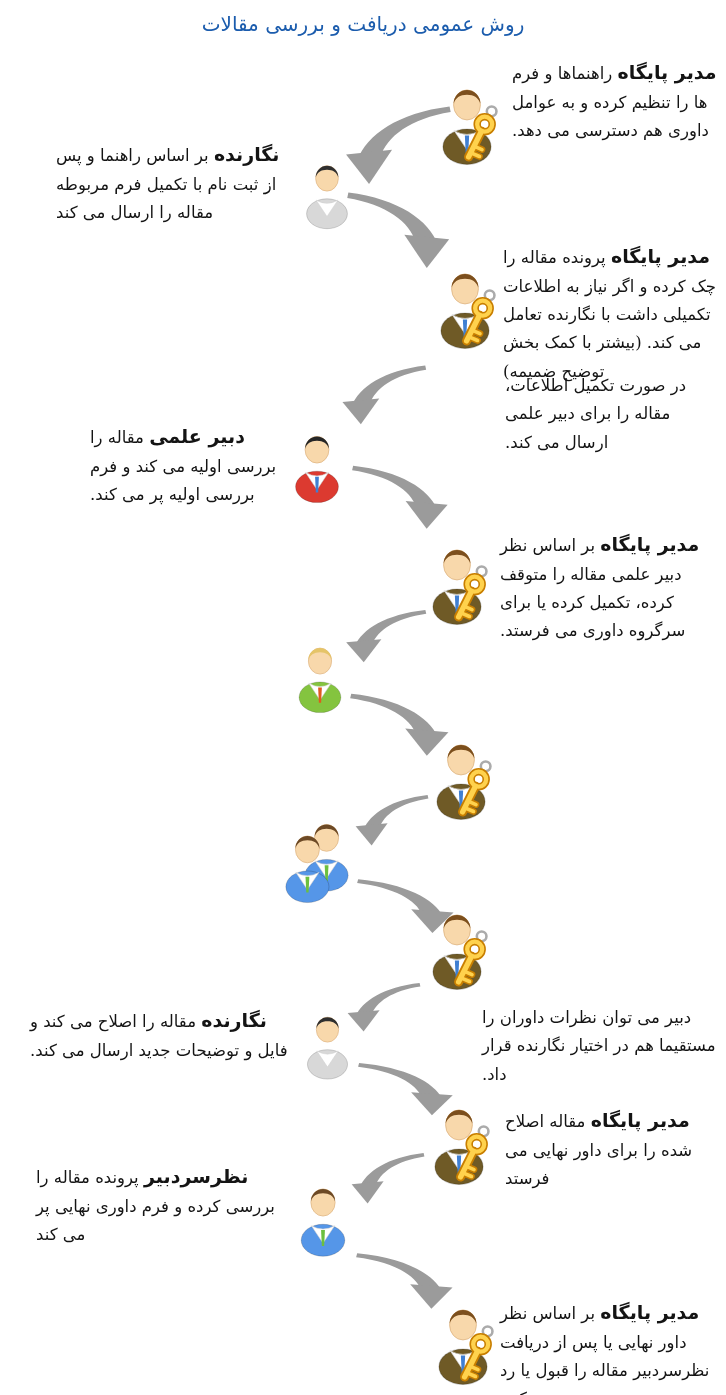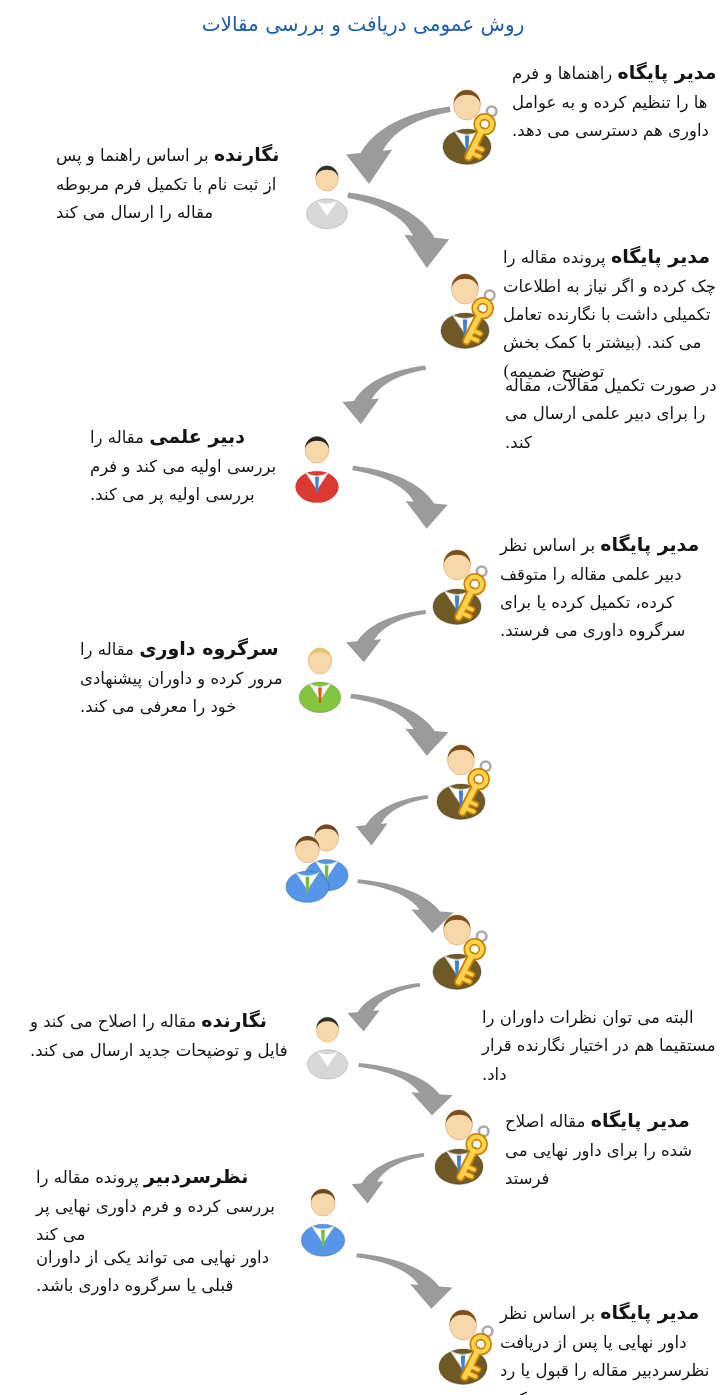--- a/index.html
+++ b/index.html
@@ -67,21 +67,21 @@
   <svg class="arrow lr" style="left:345px;top:188px;width:112px;height:90px" viewBox="0 0 100 100" preserveAspectRatio="none">
       <use href="#sym-arrow"></use>
     </svg>
 
   <p class="blk" style="left:503px;top:240px;width:220px"><b>مدیر پایگاه</b> <span>پرونده مقاله را چک کرده و اگر نیاز به اطلاعات تکمیلی داشت با نگارنده تعامل می کند. (بیشتر با کمک بخش توضیح ضمیمه)</span></p>
   <svg class="picon" style="left: 430px; top: 260px; width: 70px; height: 90px; --hair: #7c4f1d; --body: #6f5a26; --tie: #3f7fd2;" viewBox="0 0 64 84">
       <use href="#sym-person"></use>
       <use href="#sym-key"></use>
     </svg>
 
-  <p class="blk" style="left:505px;top:372px;width:212px">در صورت تکمیل مقالات، مقاله را برای دبیر علمی ارسال می کند.</p>
+  <p class="blk" style="left:505px;top:372px;width:212px">در صورت تکمیل اطلاعات، مقاله را برای دبیر علمی ارسال می کند.</p>
   <svg class="arrow" style="left:336px;top:362px;width:92px;height:70px" viewBox="0 0 100 100" preserveAspectRatio="none">
       <use href="#sym-arrow"></use>
     </svg>
 
   <p class="blk" style="left:90px;top:420px;width:205px"><b>دبیر علمی</b> <span>مقاله را بررسی اولیه می کند و فرم بررسی اولیه پر می کند.</span></p>
   <svg class="picon" style="left: 284px; top: 424px; width: 66px; height: 80px; --hair: #262626; --body: #dc3a30; --tie: #3f7fd2;" viewBox="0 0 64 84">
       <use href="#sym-person"></use>
     </svg>
 
   <svg class="arrow lr" style="left:350px;top:462px;width:105px;height:75px" viewBox="0 0 100 100" preserveAspectRatio="none">
@@ -91,21 +91,20 @@
   <p class="blk" style="left:500px;top:528px;width:224px"><b>مدیر پایگاه</b> <span>بر اساس نظر دبیر علمی مقاله را متوقف کرده، تکمیل کرده یا برای سرگروه داوری می فرستد.</span></p>
   <svg class="picon" style="left: 422px; top: 536px; width: 70px; height: 90px; --hair: #7c4f1d; --body: #6f5a26; --tie: #3f7fd2;" viewBox="0 0 64 84">
       <use href="#sym-person"></use>
       <use href="#sym-key"></use>
     </svg>
 
   <svg class="arrow" style="left:340px;top:607px;width:88px;height:62px" viewBox="0 0 100 100" preserveAspectRatio="none">
       <use href="#sym-arrow"></use>
     </svg>
 
-  <p class="blk" style="left:80px;top:632px;width:215px"><b>سرگروه داوری</b> <span>مقاله را مرور کرده و داوران پیشنهادی خود را معرفی می کند.</span></p>
   <svg class="picon" style="left: 288px; top: 636px; width: 64px; height: 78px; --hair: #e5c468; --body: #84c43f; --tie: #e05a1e;" viewBox="0 0 64 84">
       <use href="#sym-person"></use>
     </svg>
 
   <svg class="arrow lr" style="left:348px;top:690px;width:108px;height:74px" viewBox="0 0 100 100" preserveAspectRatio="none">
       <use href="#sym-arrow"></use>
     </svg>
 
   <svg class="picon" style="left: 426px; top: 731px; width: 70px; height: 90px; --hair: #7c4f1d; --body: #6f5a26; --tie: #3f7fd2;" viewBox="0 0 64 84">
       <use href="#sym-person"></use>
@@ -122,21 +121,21 @@
 
   <svg class="arrow lr" style="left:355px;top:876px;width:106px;height:64px" viewBox="0 0 100 100" preserveAspectRatio="none">
       <use href="#sym-arrow"></use>
     </svg>
 
   <svg class="picon" style="left: 422px; top: 901px; width: 70px; height: 90px; --hair: #7c4f1d; --body: #6f5a26; --tie: #3f7fd2;" viewBox="0 0 64 84">
       <use href="#sym-person"></use>
       <use href="#sym-key"></use>
     </svg>
 
-  <p class="blk" style="left:482px;top:1004px;width:238px">البته می توان نظرات داوران را مستقیما هم در اختیار نگارنده قرار داد.</p>
+  <p class="blk" style="left:482px;top:1004px;width:238px">دبیر می توان نظرات داوران را مستقیما هم در اختیار نگارنده قرار داد.</p>
   <svg class="arrow" style="left:342px;top:980px;width:80px;height:58px" viewBox="0 0 100 100" preserveAspectRatio="none">
       <use href="#sym-arrow"></use>
     </svg>
 
   <p class="blk" style="left:30px;top:1004px;width:272px"><b>نگارنده</b> <span>مقاله را اصلاح می کند و فایل و توضیحات جدید ارسال می کند.</span></p>
   <svg class="picon" style="left: 299px; top: 1004px; width: 57px; height: 78px; --hair: #2f2f2f; --body: #d8d8d8; --tie: transparent;" viewBox="0 0 64 84">
       <use href="#sym-person"></use>
     </svg>
 
   <svg class="arrow lr" style="left:356px;top:1060px;width:104px;height:62px" viewBox="0 0 100 100" preserveAspectRatio="none">
@@ -151,21 +150,20 @@
 
   <svg class="arrow" style="left:346px;top:1150px;width:80px;height:60px" viewBox="0 0 100 100" preserveAspectRatio="none">
       <use href="#sym-arrow"></use>
     </svg>
 
   <p class="blk" style="left:36px;top:1160px;width:266px"><b>نظرسردبیر</b> <span>پرونده مقاله را بررسی کرده و فرم داوری نهایی پر می کند</span></p>
   <svg class="picon" style="left: 292px; top: 1176px; width: 62px; height: 82px; --hair: #6d4a26; --body: #5596e8; --tie: #6cbf3f;" viewBox="0 0 64 84">
       <use href="#sym-person"></use>
     </svg>
 
-  <p class="blk" style="left:36px;top:1244px;width:266px">داور نهایی می تواند یکی از داوران قبلی یا سرگروه داوری باشد.</p>
 
   <svg class="arrow lr" style="left:354px;top:1250px;width:106px;height:66px" viewBox="0 0 100 100" preserveAspectRatio="none">
       <use href="#sym-arrow"></use>
     </svg>
 
   <p class="blk" style="left:500px;top:1296px;width:222px"><b>مدیر پایگاه</b> <span>بر اساس نظر داور نهایی یا پس از دریافت نظرسردبیر مقاله را قبول یا رد می کند.</span></p>
   <svg class="picon" style="left: 428px; top: 1296px; width: 70px; height: 90px; --hair: #7c4f1d; --body: #6f5a26; --tie: #3f7fd2;" viewBox="0 0 64 84">
       <use href="#sym-person"></use>
       <use href="#sym-key"></use>
     </svg>

